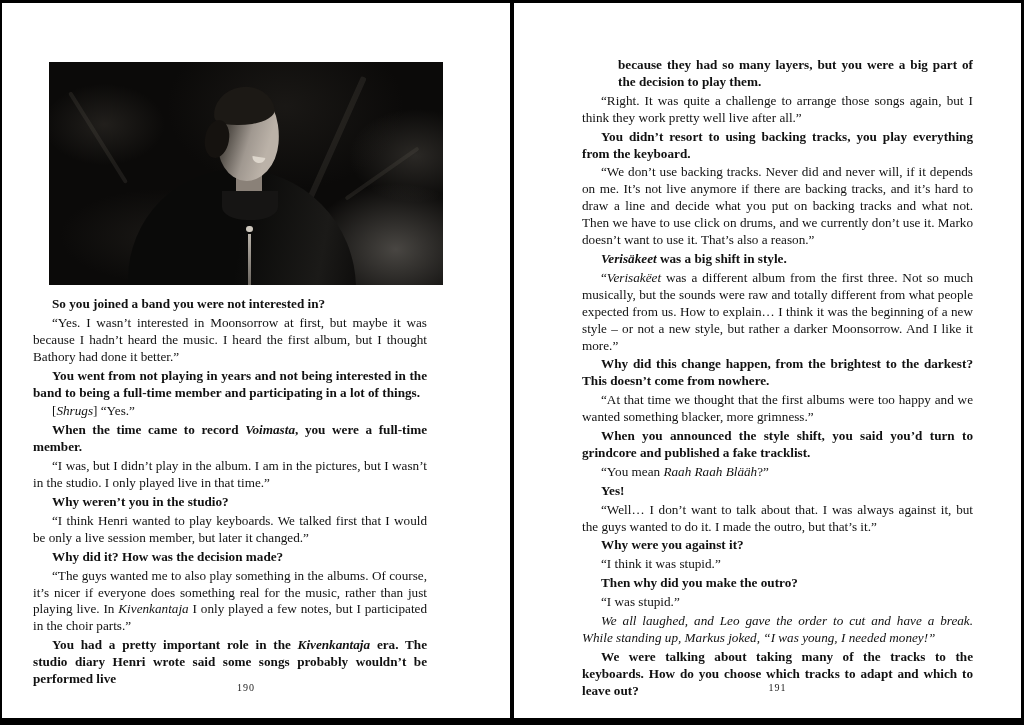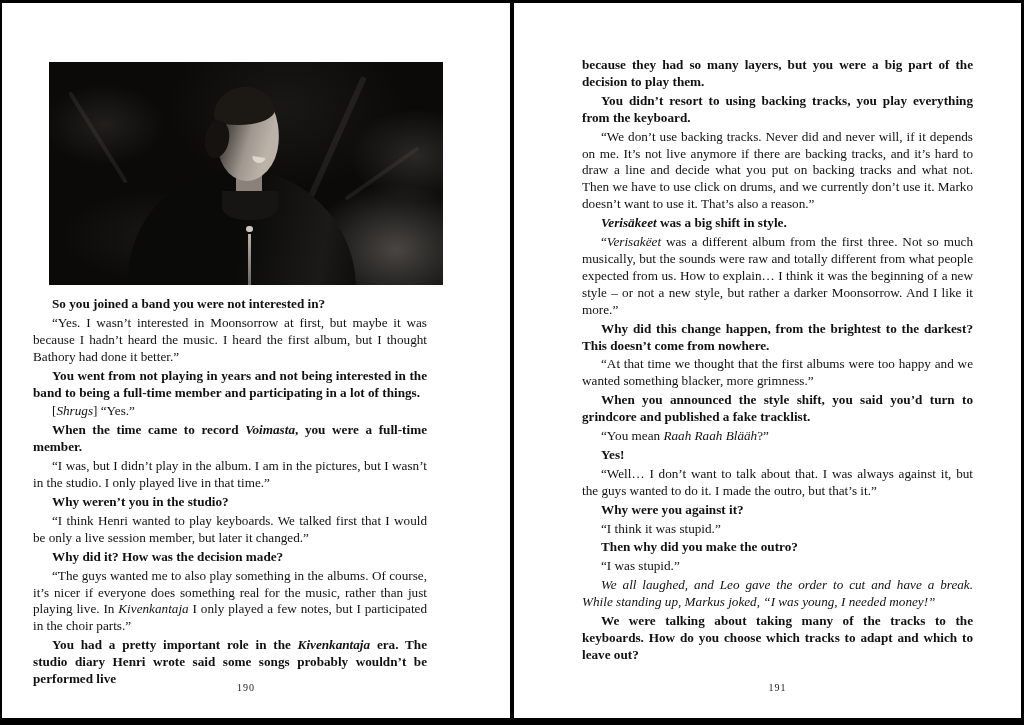--- a/index.html
+++ b/index.html
@@ -16,21 +16,21 @@
   .gutter{position:absolute;top:0;bottom:0;left:510px;width:4px;background:#000;}
 
   
   .text-col{
     position:absolute;text-align:justify;
     font-size:13.2px;line-height:16.9px;color:#111;
   }
   .col-left{left:33px;top:296px;width:394px;}
   .col-right{left:582px;top:57px;width:391px;}
   .para{margin:0 0 2px 0;text-indent:19px;}
-  .para.no-indent{text-indent:0;}
+  .para.no-indent{text-indent:0;margin-left:36px;}
   .seg-r{font-weight:normal;font-style:normal;}
   .seg-b{font-weight:bold;}
   .seg-i{font-style:italic;}
   .seg-bi{font-weight:bold;font-style:italic;}
 
   .page-number{
     position:absolute;top:682px;text-align:center;
     font-size:10px;letter-spacing:1px;color:#222;
   }
   .pn-left{left:49px;width:394px;}
@@ -115,20 +115,21 @@
         <p class="para question"><span class="seg-b">Why did it? How was the decision made?</span></p>
         <p class="para answer"><span class="seg-r">“The guys wanted me to also play something in the albums. Of course, it’s nicer if everyone does something real for the music, rather than just playing live. In </span><span class="seg-i">Kivenkantaja</span><span class="seg-r"> I only played a few notes, but I participated in the choir parts.”</span></p>
         <p class="para question"><span class="seg-b">You had a pretty important role in the </span><span class="seg-bi">Kivenkantaja</span><span class="seg-b"> era. The studio diary Henri wrote said some songs probably wouldn’t be performed live</span></p>
       </div>
     <div class="page-number pn-left">190</div>
   </div>
 
   <div>
     <div class="text-col col-right">
         <p class="para question no-indent"><span class="seg-b">because they had so many layers, but you were a big part of the decision to play them.</span></p>
+        <p class="para answer"><span class="seg-r">“Right. It was quite a challenge to arrange those songs again, but I think they work pretty well live after all.”</span></p>
         <p class="para question"><span class="seg-b">You didn’t resort to using backing tracks, you play everything from the keyboard.</span></p>
         <p class="para answer"><span class="seg-r">“We don’t use backing tracks. Never did and never will, if it depends on me. It’s not live anymore if there are backing tracks, and it’s hard to draw a line and decide what you put on backing tracks and what not. Then we have to use click on drums, and we currently don’t use it. Marko doesn’t want to use it. That’s also a reason.”</span></p>
         <p class="para question"><span class="seg-bi">Verisäkeet</span><span class="seg-b"> was a big shift in style.</span></p>
         <p class="para answer"><span class="seg-r">“</span><span class="seg-i">Verisakëet</span><span class="seg-r"> was a different album from the first three. Not so much musically, but the sounds were raw and totally different from what people expected from us. How to explain… I think it was the beginning of a new style – or not a new style, but rather a darker Moonsorrow. And I like it more.”</span></p>
         <p class="para question"><span class="seg-b">Why did this change happen, from the brightest to the darkest? This doesn’t come from nowhere.</span></p>
         <p class="para answer"><span class="seg-r">“At that time we thought that the first albums were too happy and we wanted something blacker, more grimness.”</span></p>
         <p class="para question"><span class="seg-b">When you announced the style shift, you said you’d turn to grindcore and published a fake tracklist.</span></p>
         <p class="para answer"><span class="seg-r">“You mean </span><span class="seg-i">Raah Raah Blääh</span><span class="seg-r">?”</span></p>
         <p class="para question"><span class="seg-b">Yes!</span></p>
         <p class="para answer"><span class="seg-r">“Well… I don’t want to talk about that. I was always against it, but the guys wanted to do it. I made the outro, but that’s it.”</span></p>

